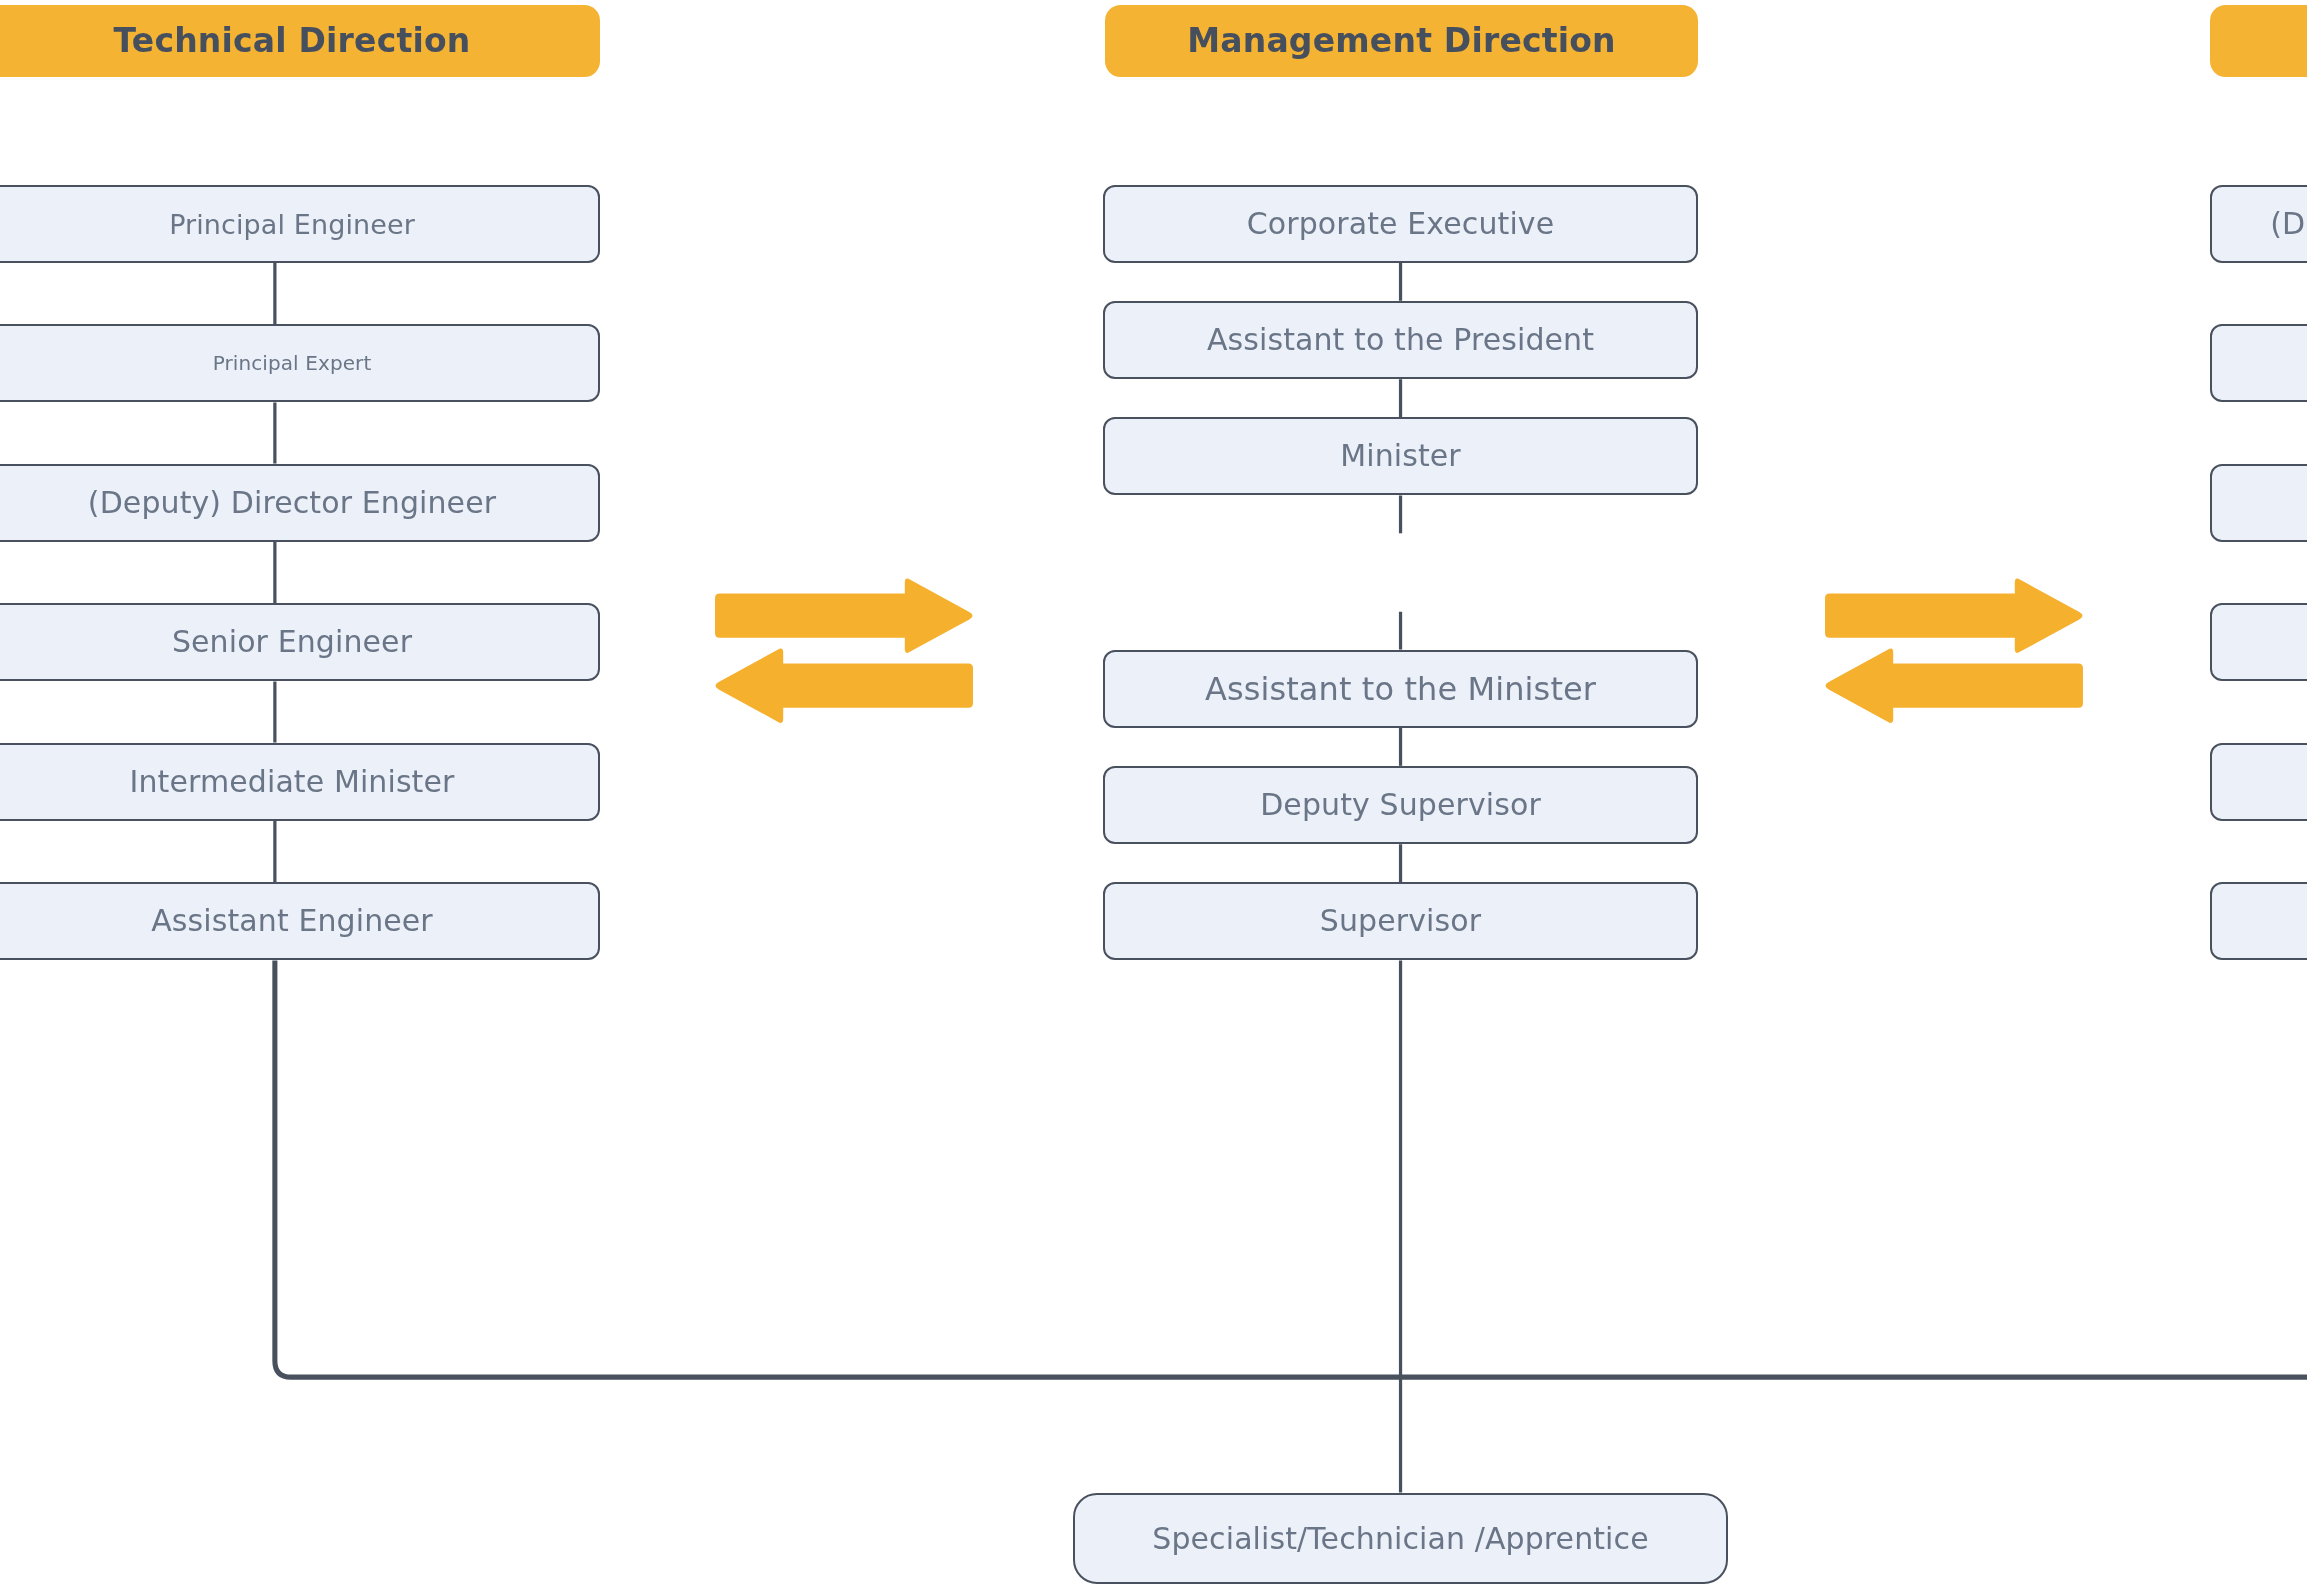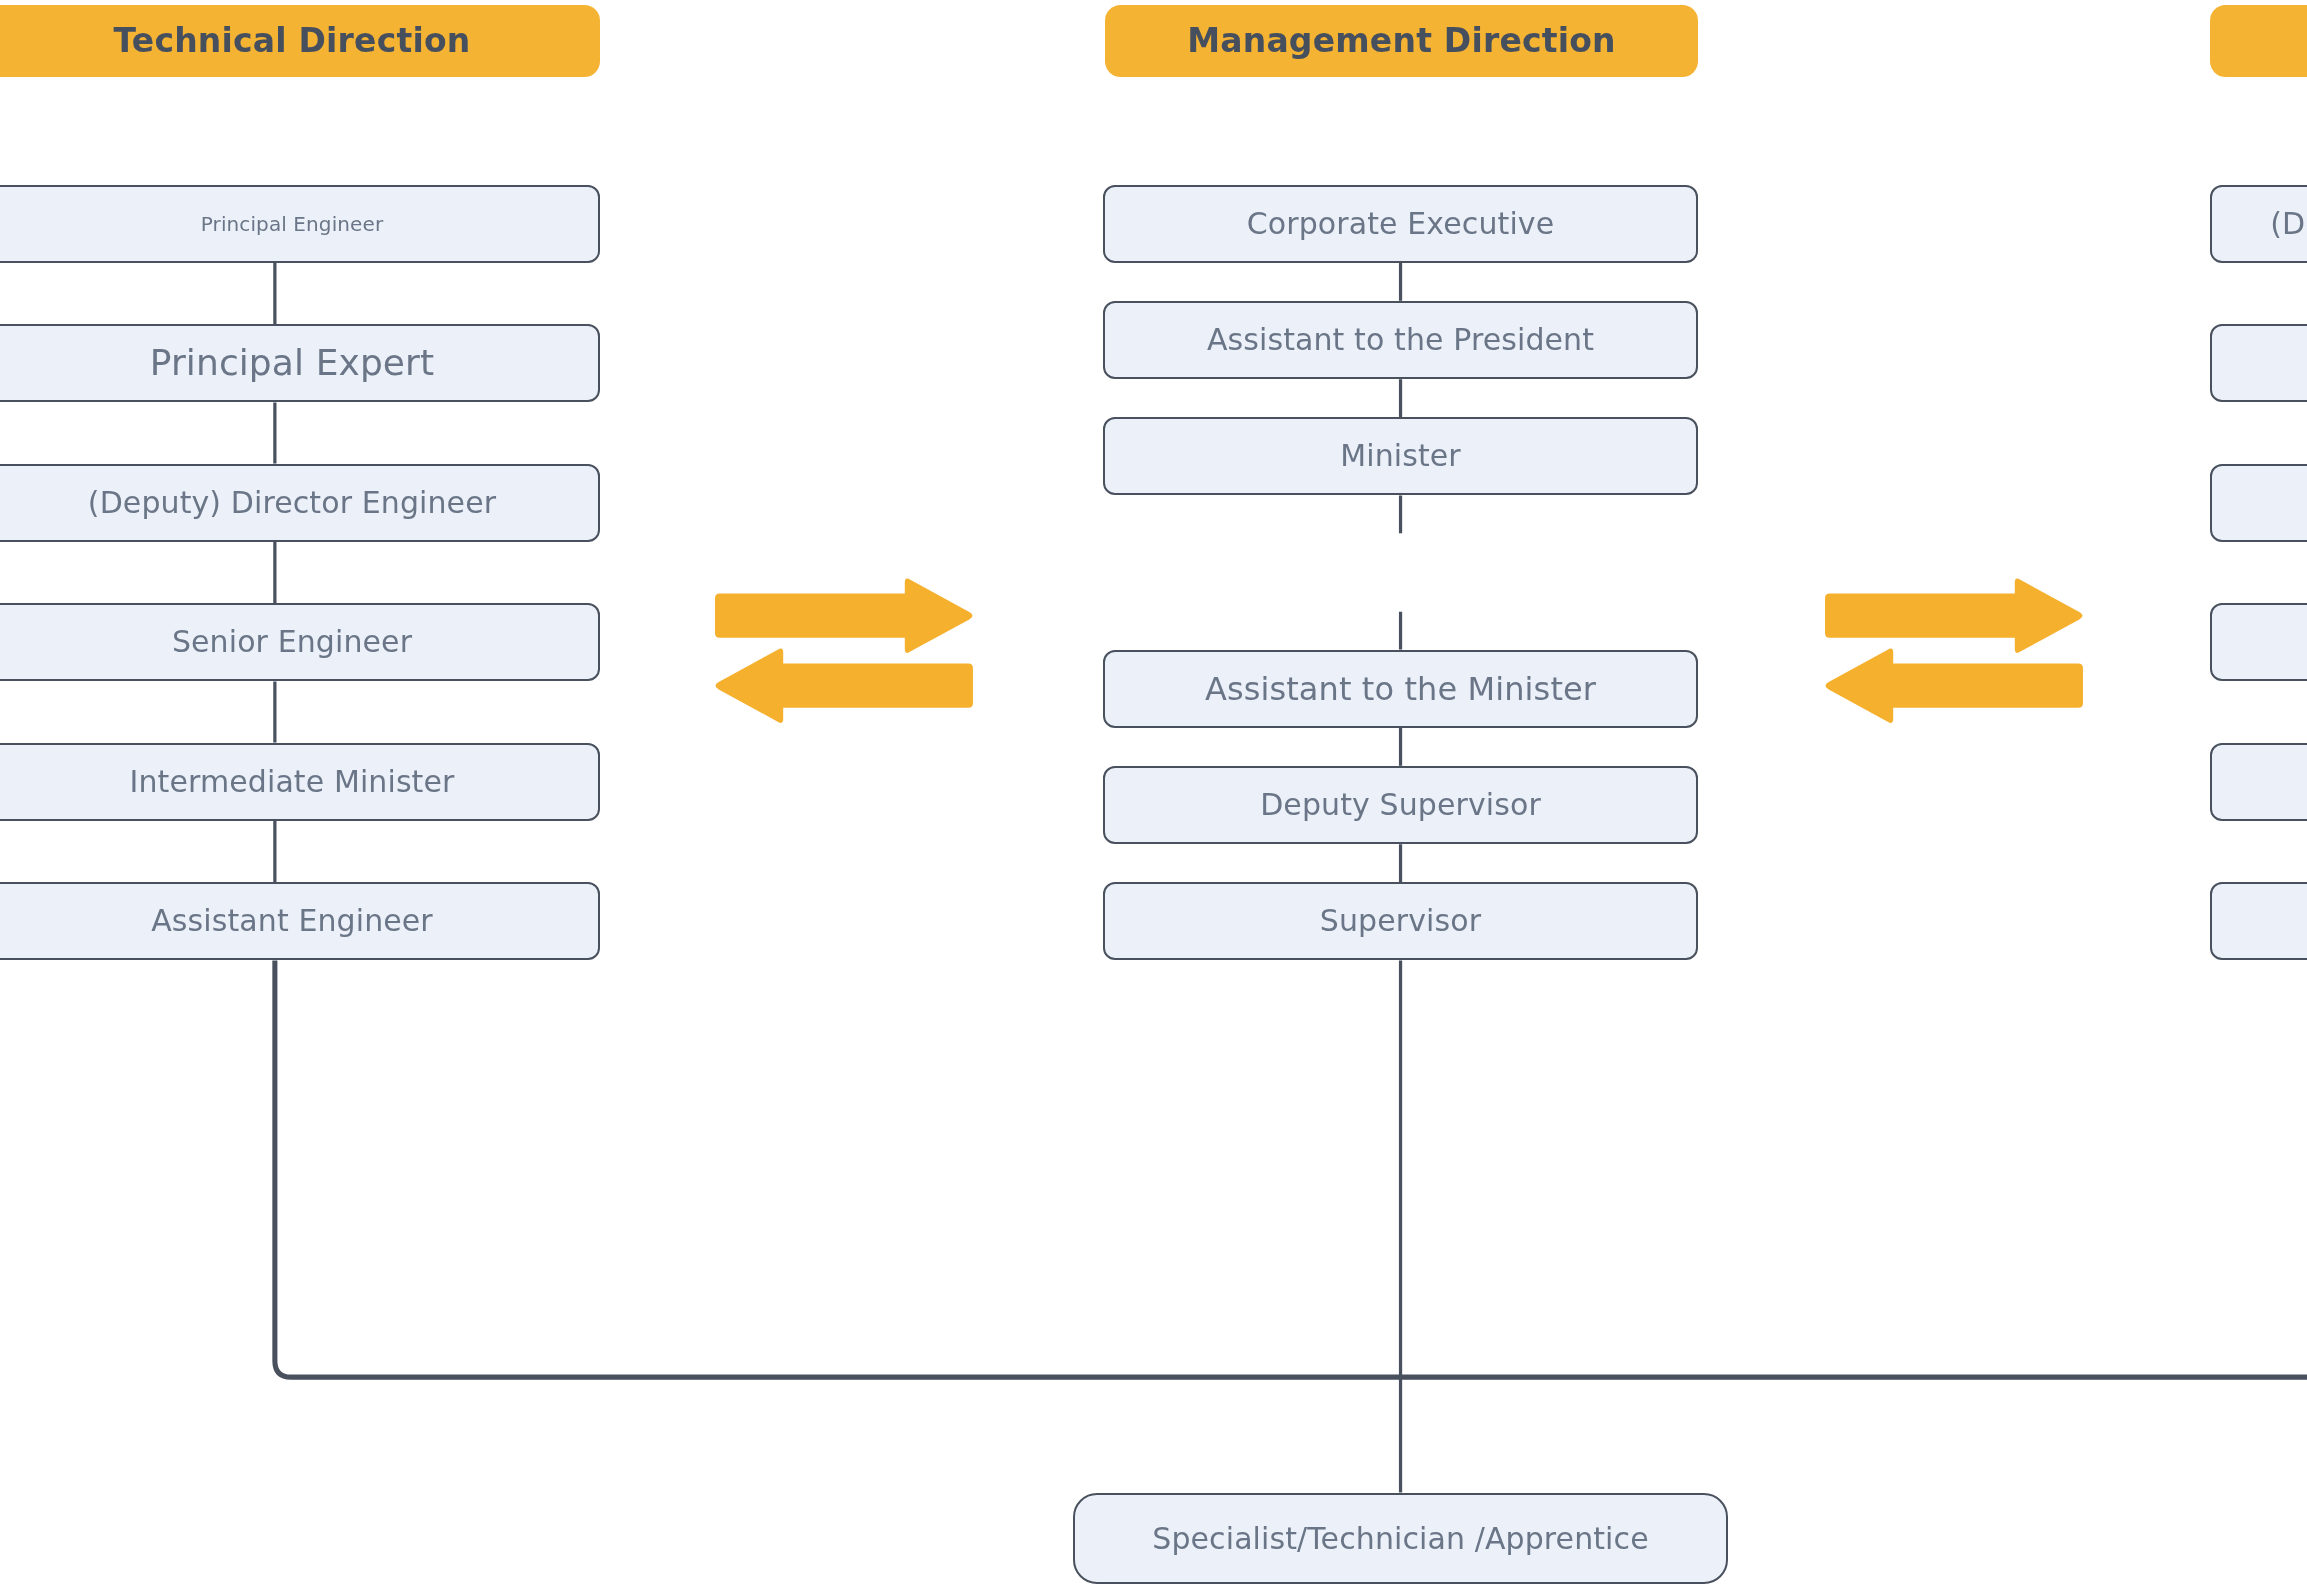--- a/index.html
+++ b/index.html
@@ -93,24 +93,24 @@
 
   <div class="header-box" style="left: 1105px; top: 4.6px; width: 593px; height: 72px;">
     <span class="label" style="font-size: 33px;">Management Direction</span>
   </div>
 
   <div class="header-box" style="left: 2210px; top: 4.6px; width: 592px; height: 72px;">
     
   </div>
 
   <div class="node" style="left: -16px; top: 185px; width: 616px; height: 78px; border-radius: 12px; border-width: 2.3px;">
-    <span class="label" style="font-size: 20px;">Principal Engineer</span>
+    <span class="label" style="font-size: 27px;">Principal Engineer</span>
   </div>
   <div class="node" style="left: -16px; top: 324px; width: 616px; height: 78px; border-radius: 12px; border-width: 2.3px;">
-    <span class="label" style="font-size: 36px;">Principal Expert</span>
+    <span class="label" style="font-size: 20px;">Principal Expert</span>
   </div>
   <div class="node" style="left: -16px; top: 464px; width: 616px; height: 78px; border-radius: 12px; border-width: 2.3px;">
     <span class="label" style="font-size: 30px;">(Deputy)  Director Engineer</span>
   </div>
   <div class="node" style="left: -16px; top: 603px; width: 616px; height: 78px; border-radius: 12px; border-width: 2.3px;">
     <span class="label" style="font-size: 30px;">Senior Engineer</span>
   </div>
   <div class="node" style="left: -16px; top: 743px; width: 616px; height: 78px; border-radius: 12px; border-width: 2.3px;">
     <span class="label" style="font-size: 30px;">Intermediate Minister</span>
   </div>

